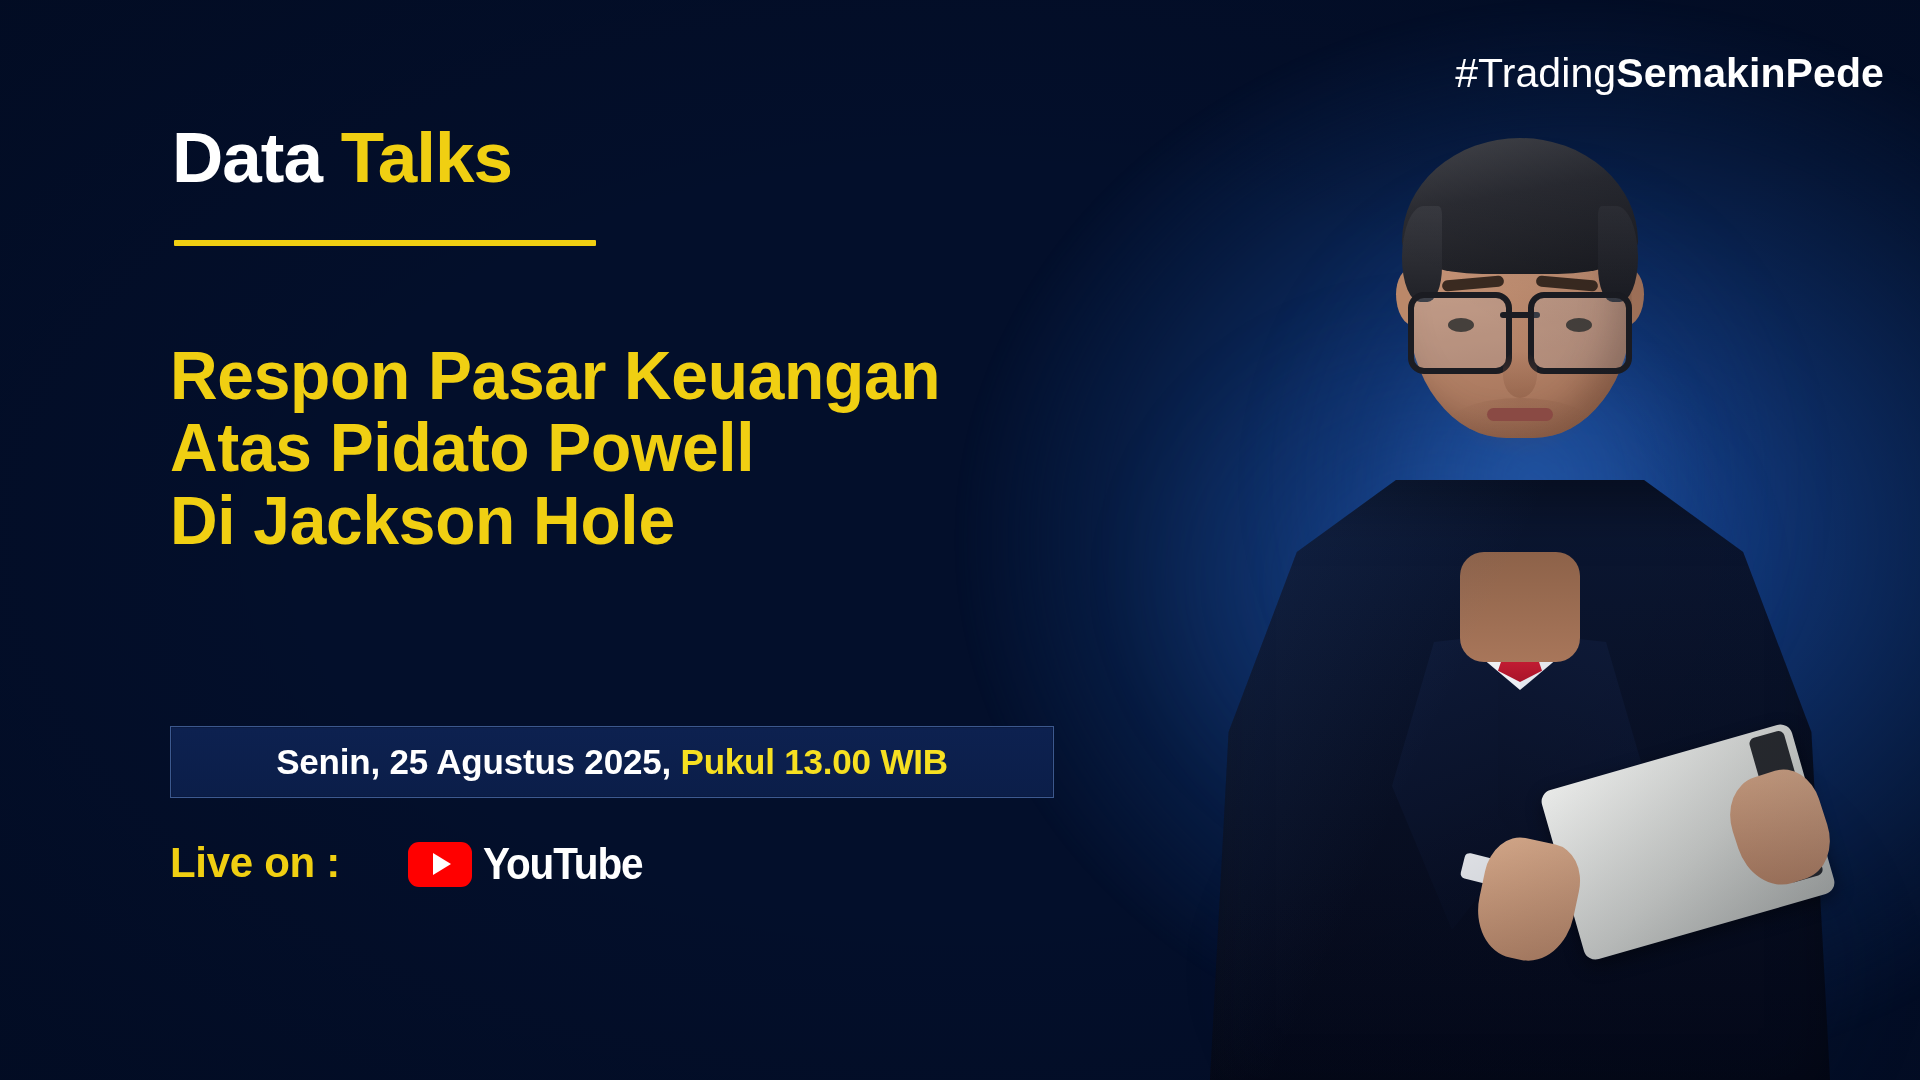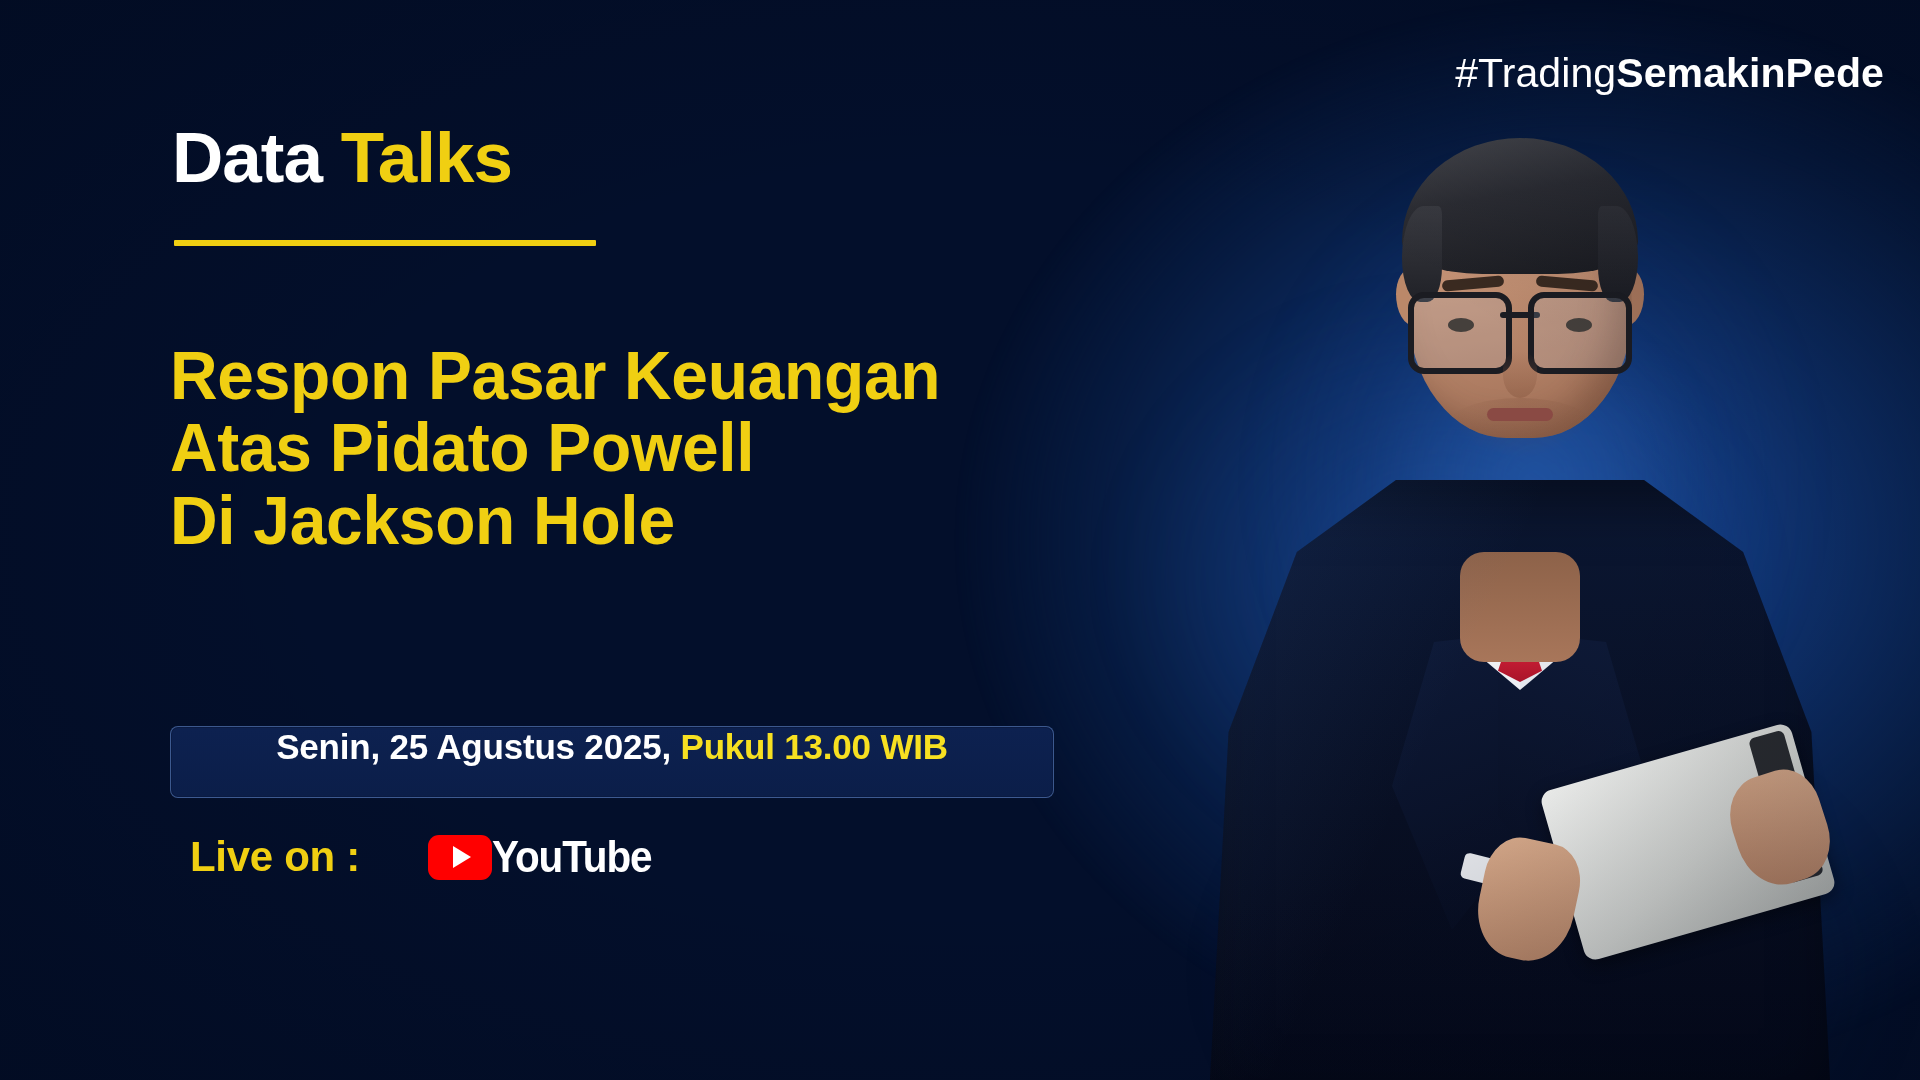--- a/index.html
+++ b/index.html
@@ -103,47 +103,47 @@
   }
   .headline .ln{display:block;white-space:nowrap;}
 
   
   .date-pill{
     position:absolute;
     left:170px;top:726px;
     width:884px;height:72px;
     box-sizing:border-box;
     border:1.5px solid rgba(120,160,225,.45);
-    border-radius:8px;
+    border-radius:0;
     background:linear-gradient(180deg,#0d2150 0%,#0b1e49 100%);
-    display:flex;justify-content:center;
+    display:flex;align-items:center;justify-content:center;
     box-shadow:0 0 0 1px rgba(10,24,58,.6) inset;
   }
   .date-pill .txt{
     font-size:35px;font-weight:700;white-space:nowrap;letter-spacing:-.2px;
   }
   .date-pill .w{color:#ffffff;}
   .date-pill .y{color:#f7e021;}
 
   
   .live-row{
     position:absolute;
-    left:170px;top:818px;
+    left:170px;top:839px;
     height:78px;
-    display:flex;align-items:center;gap:20px;margin-left:20px;
+    display:flex;align-items:flex-start;gap:20px;
   }
   .live-label{
     color:#f0cf12;
     font-size:42px;
     font-weight:700;
     letter-spacing:-.3px;
     white-space:nowrap;
   }
   
-  .yt{display:flex;align-items:center;padding-left:48px;}
+  .yt{display:flex;align-items:center;gap:11px;padding-left:48px;}
   .yt-badge{
     width:64px;height:45px;border-radius:11px;background:#ff0000;
     display:flex;align-items:center;justify-content:center;
   }
   .yt-badge .tri{
     width:0;height:0;
     border-left:18px solid #ffffff;
     border-top:11px solid transparent;
     border-bottom:11px solid transparent;
     margin-left:4px;

